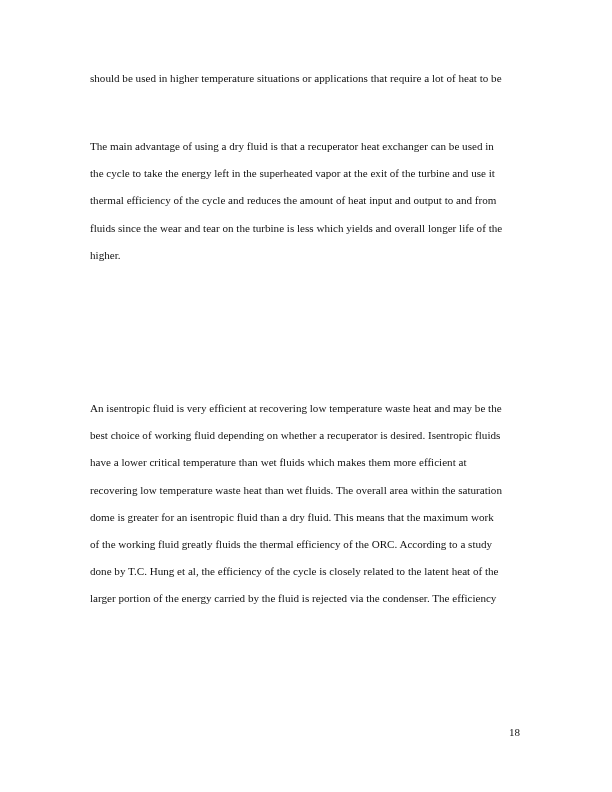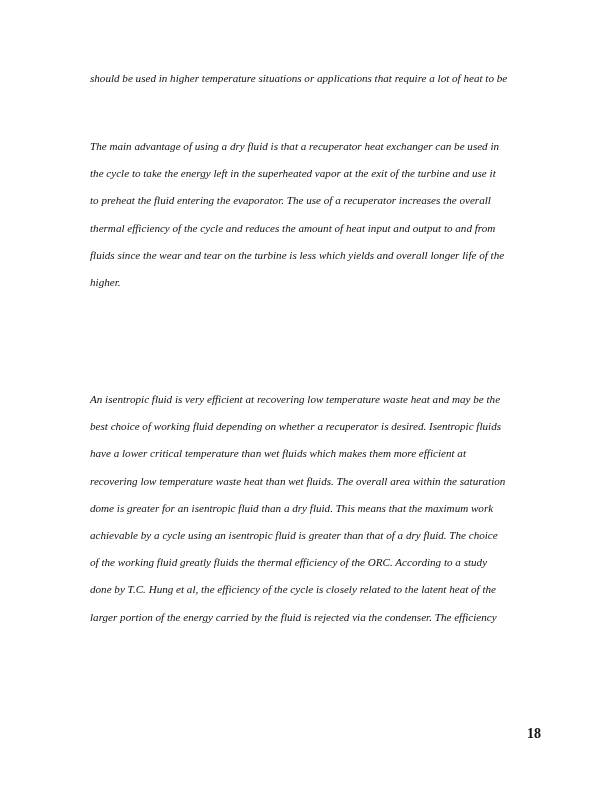--- a/index.html
+++ b/index.html
@@ -1,56 +1,54 @@
 <!DOCTYPE html>
 <html><head>
   <meta charset="utf-8">
   <style>
     html, body { margin: 0; padding: 0; background: #ffffff; }
     body { width: 612px; height: 792px; position: relative; overflow: hidden; }
     .page { position: absolute; left: 0; top: 0; width: 612px; height: 792px; background: #fff; }
-    .para { position: absolute; left: 90px; width: 460px; margin: 0; font-style: italic; }
+    .para { position: absolute; left: 90px; width: 460px; margin: 0; }
     .line {
       display: block;
       font-family: "Liberation Serif", serif;
       font-size: 11.1px;
       color: #111;
       height: 27.2px;
       line-height: 27.2px;
       white-space: nowrap;
     }
     .pagenum {
-      position: absolute; left: 527px; top: 726px;
-      font-family: "Liberation Serif", serif; font-size: 14px; color: #111; font-weight: bold;
+      position: absolute; left: 509px; top: 726px;
+      font-family: "Liberation Serif", serif; font-size: 11px; color: #111;
     }
   </style>
 </head>
 <body>
 
 <div class="page">
 
   <div class="para" style="top:65px;">
     <span class="line">should be used in higher temperature situations or applications that require a lot of heat to be</span>
   </div>
 
   <div class="para" style="top:133px;">
     <span class="line">The main advantage of using a dry fluid is that a recuperator heat exchanger can be used in</span>
     <span class="line">the cycle to take the energy left in the superheated vapor at the exit of the turbine and use it</span>
-    <span class="line">to preheat the fluid entering the evaporator. The use of a recuperator increases the overall</span>
     <span class="line">thermal efficiency of the cycle and reduces the amount of heat input and output to and from</span>
     <span class="line">fluids since the wear and tear on the turbine is less which yields and overall longer life of the</span>
     <span class="line">higher.</span>
   </div>
 
-  <div class="para" style="top:386px;">
+  <div class="para" style="top:395px;">
     <span class="line">An isentropic fluid is very efficient at recovering low temperature waste heat and may be the</span>
     <span class="line">best choice of working fluid depending on whether a recuperator is desired. Isentropic fluids</span>
     <span class="line">have a lower critical temperature than wet fluids which makes them more efficient at</span>
     <span class="line">recovering low temperature waste heat than wet fluids. The overall area within the saturation</span>
     <span class="line">dome is greater for an isentropic fluid than a dry fluid. This means that the maximum work</span>
-    <span class="line">achievable by a cycle using an isentropic fluid is greater than that of a dry fluid. The choice</span>
     <span class="line">of the working fluid greatly fluids the thermal efficiency of the ORC. According to a study</span>
     <span class="line">done by T.C. Hung et al, the efficiency of the cycle is closely related to the latent heat of the</span>
     <span class="line">larger portion of the energy carried by the fluid is rejected via the condenser. The efficiency</span>
   </div>
 
   <div class="pagenum">18</div>
 </div>
 
 </body></html>

